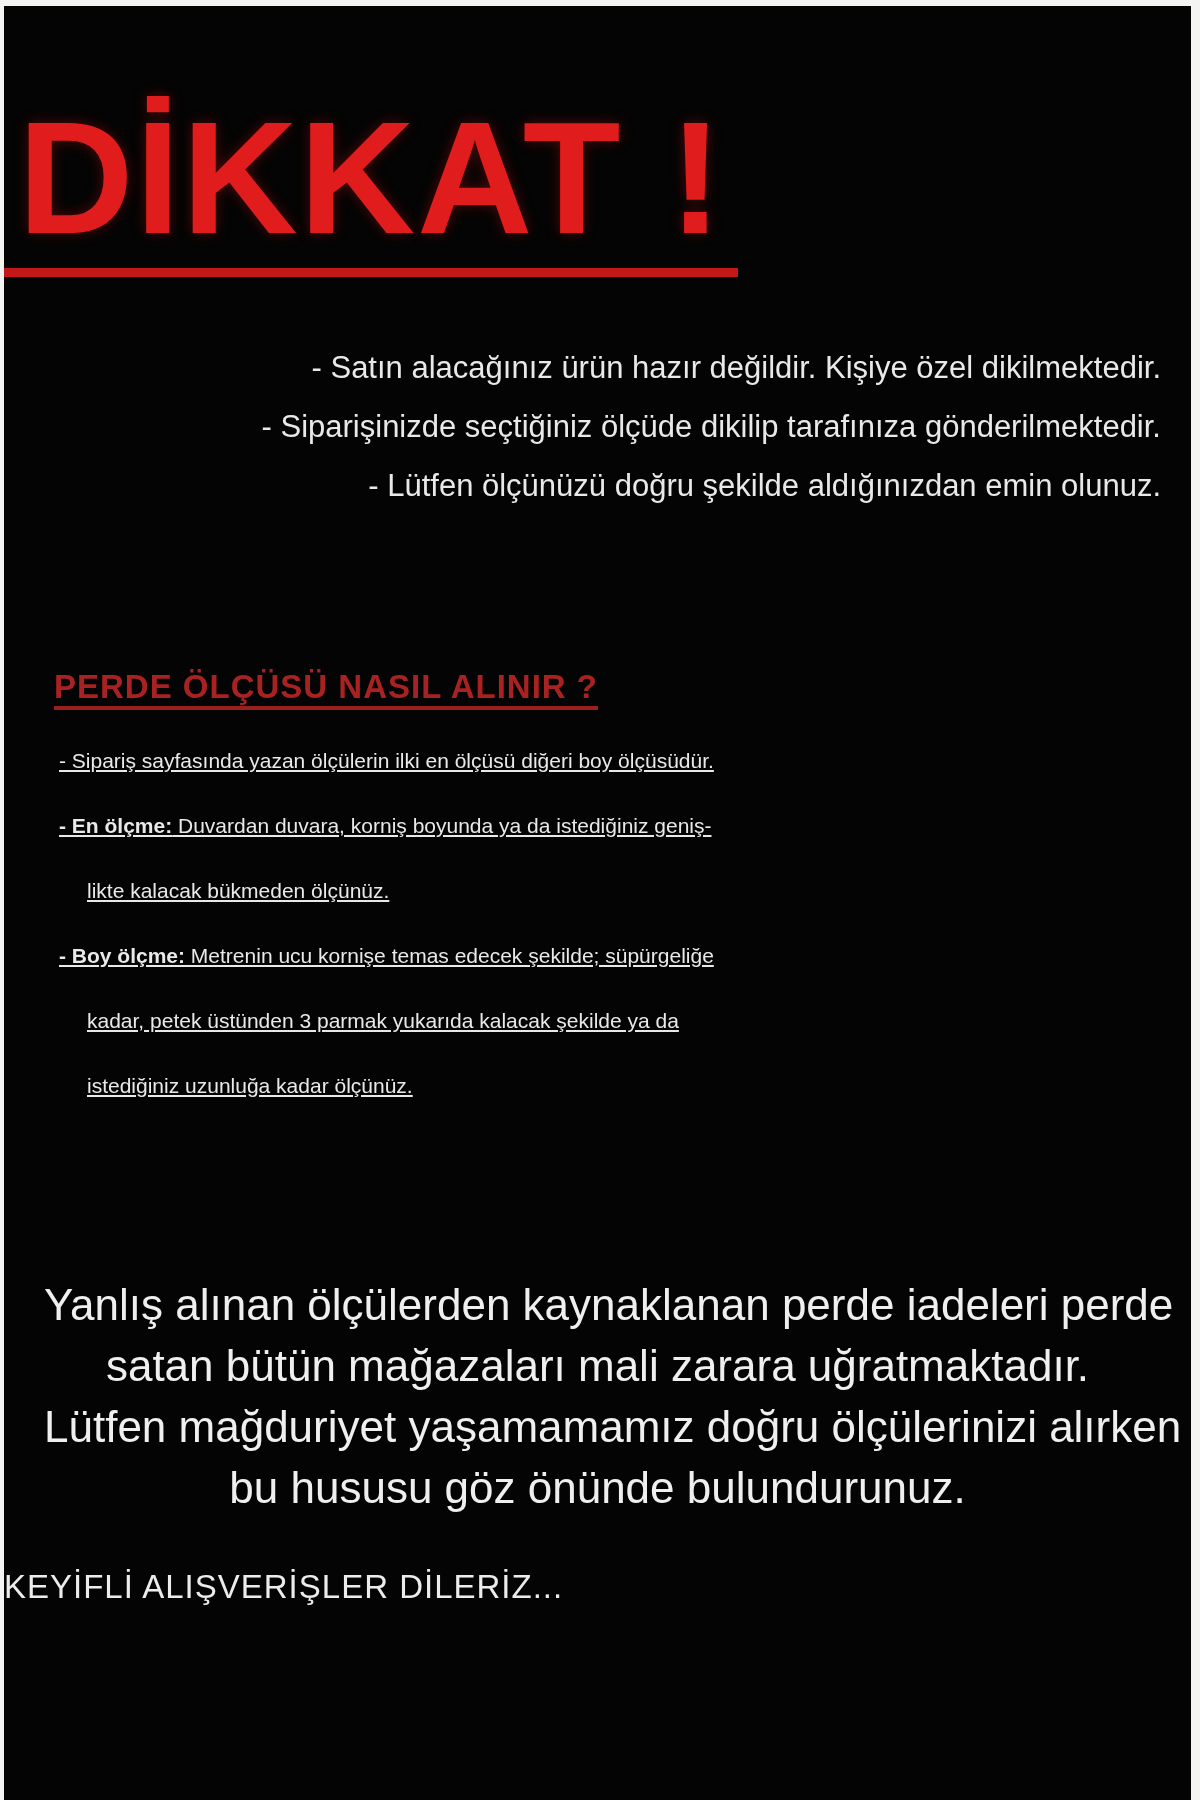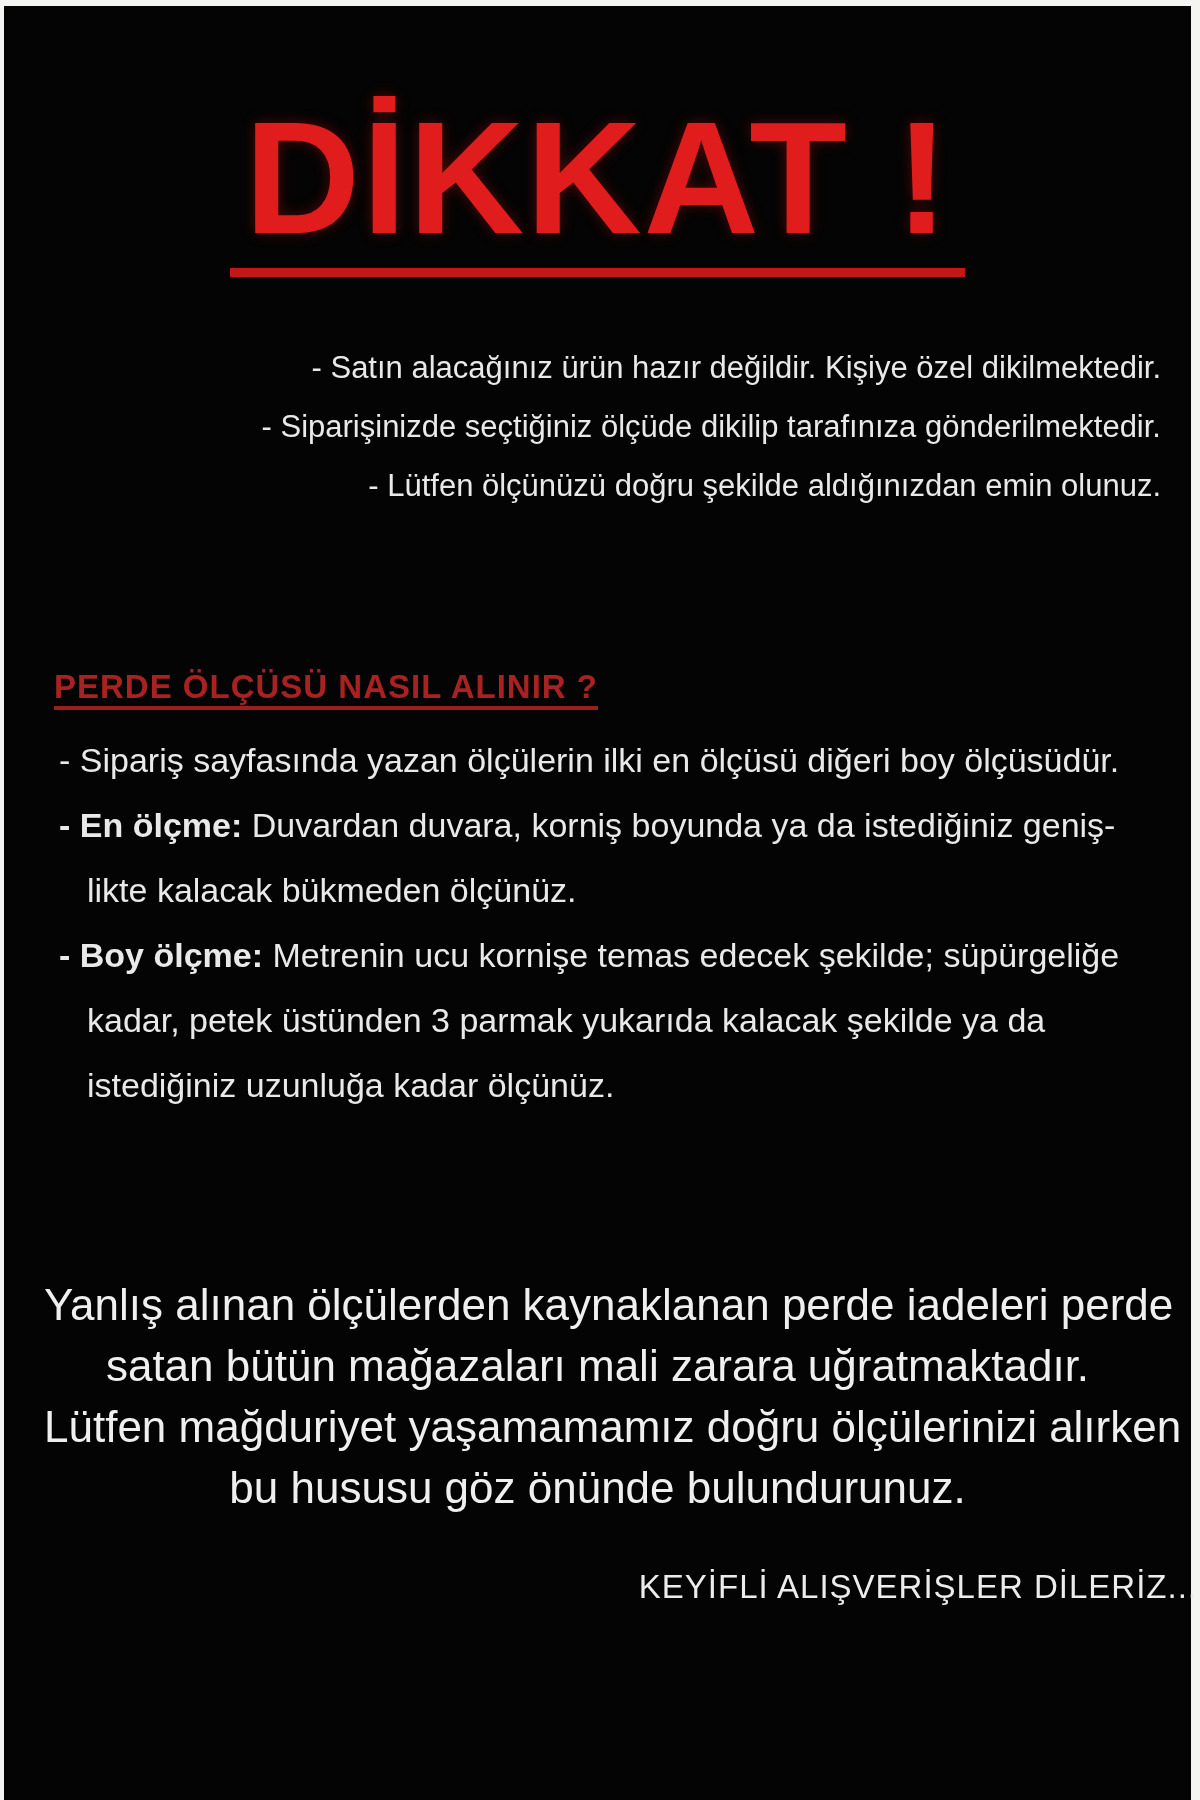--- a/index.html
+++ b/index.html
@@ -12,21 +12,20 @@
   }
   .panel{
     position:absolute;
     left:4px; top:6px; right:9px; bottom:0;
     background:#040404;
   }
   
   .title-wrap{
     position:absolute;
     top:92px; left:0; width:100%;
-    text-align:center;
   }
   .title-text{
     display:inline-block;
     font-size:160px;
     line-height:1;
     font-weight:800;
     letter-spacing:2px;
     color:#e01c1c;
     border-bottom:9px solid #c41818;
     padding:0 14px 10px 14px;
@@ -52,45 +51,45 @@
     font-size:33px;
     font-weight:700;
     letter-spacing:1px;
     color:#a82222;
     border-bottom:4px solid #9b1f1f;
   }
   
   .measure{
     position:absolute;
     top:722px; left:55px; right:25px;
-    font-size:34px;
+    font-size:21px;
     line-height:65px;
     color:#e9e9e9;
+    text-decoration:underline;
   }
   .measure .indent{ padding-left:28px; }
   .measure .b{ font-weight:700; }
   
   .warning{
     position:absolute;
     top:1268px; left:40px; right:40px;
     text-align:center;
     font-size:44px;
     line-height:61px;
     color:#efefef;
   }
   
   .closing{
     position:absolute;
     top:1562px; left:0; width:100%;
-    text-align:right;
+    text-align:left;
     font-size:33px;
     letter-spacing:1px;
     color:#ececec;
     font-weight:400;
-    padding-left:7px;
   }
   .line{ white-space:nowrap; }
 </style>
 </head>
 <body>
 
 <div class="panel">
 
   <div class="title-wrap">
     <span class="title-text">DİKKAT !</span>

